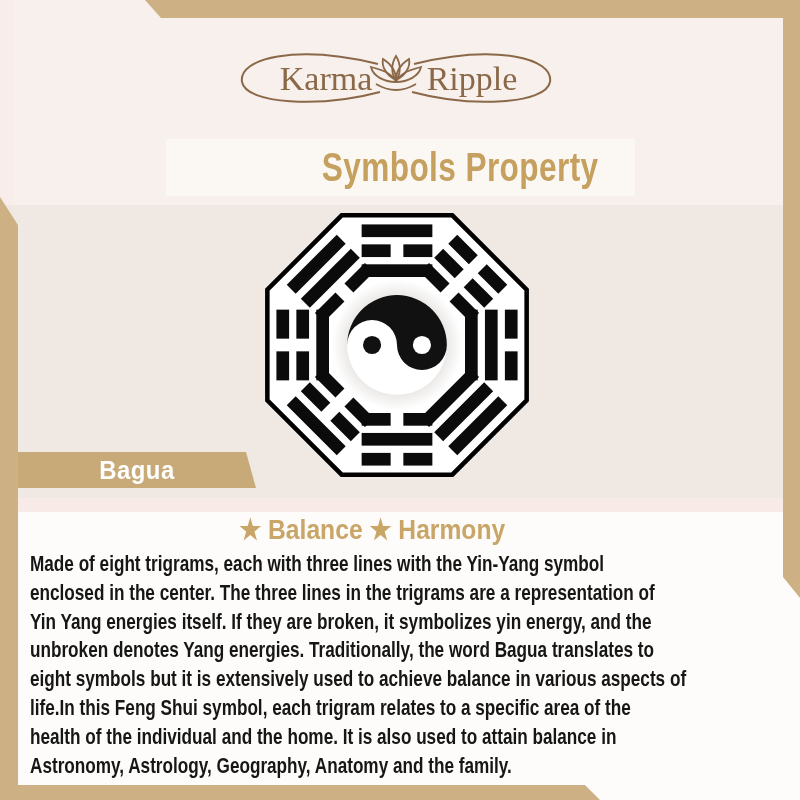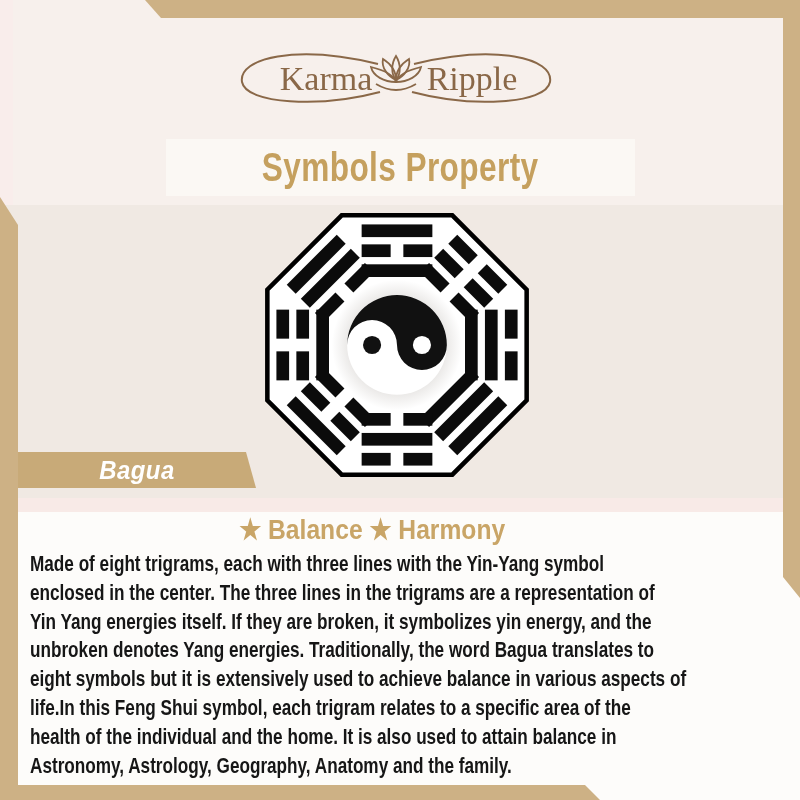--- a/index.html
+++ b/index.html
@@ -28,32 +28,32 @@
   .frame-bottom{left:0;top:785px;width:600px;height:15px;
     clip-path:polygon(0 0,585px 0,600px 15px,0 15px);}
 
   
   .logo{left:226px;top:42px;width:340px;height:80px;z-index:3;}
   .logo svg{display:block;}
   .logo text{font-family:"Liberation Serif","DejaVu Serif",serif;font-size:34px;fill:var(--brown);}
 
   
   .title-panel{left:166px;top:139px;width:469px;height:57px;background:#fbf8f4;z-index:3;
-    display:flex;align-items:center;justify-content:center;}
+    display:flex;align-items:center;justify-content:flex-end;}
   .title-panel h1{margin:0;font-size:40px;font-weight:700;color:var(--gold);
     transform:scaleX(0.79);transform-origin:center;white-space:nowrap;letter-spacing:.5px;}
 
   
   .bagua{left:261px;top:209px;width:272px;height:272px;z-index:3;}
   .bagua rect{fill:#0b0b0b;}
 
   
   .ribbon{left:17px;top:452px;width:239px;height:36px;background:var(--ribbon);z-index:4;
     clip-path:polygon(0 0,229px 0,239px 36px,0 36px);
-    display:flex;align-items:center;justify-content:center;font-style:italic;}
+    display:flex;align-items:center;justify-content:center;}
   .ribbon span{color:#fff;font-weight:700;font-size:26px;transform:scaleX(.92);letter-spacing:.5px;}
 
   
   .subtitle{left:0;top:512px;width:744px;height:36px;z-index:3;text-align:center;
     font-size:28px;font-weight:700;color:#c9a567;line-height:36px;}
   .subtitle span{display:inline-block;transform:scaleX(.88);white-space:nowrap;}
 
   
   .body-text{left:30px;top:550px;width:985px;z-index:3;
     color:var(--ink);font-size:22px;font-weight:700;line-height:28.8px;

